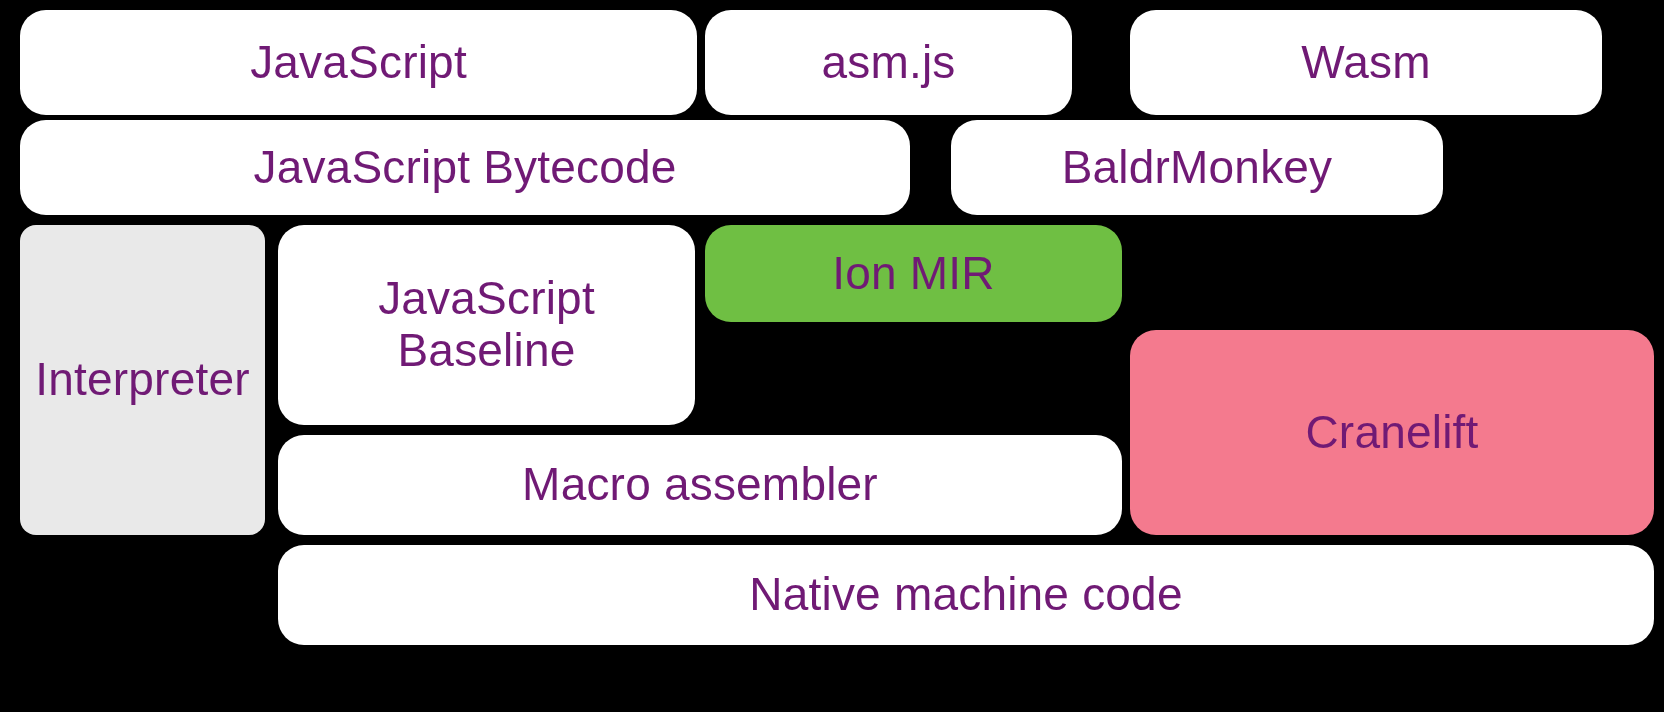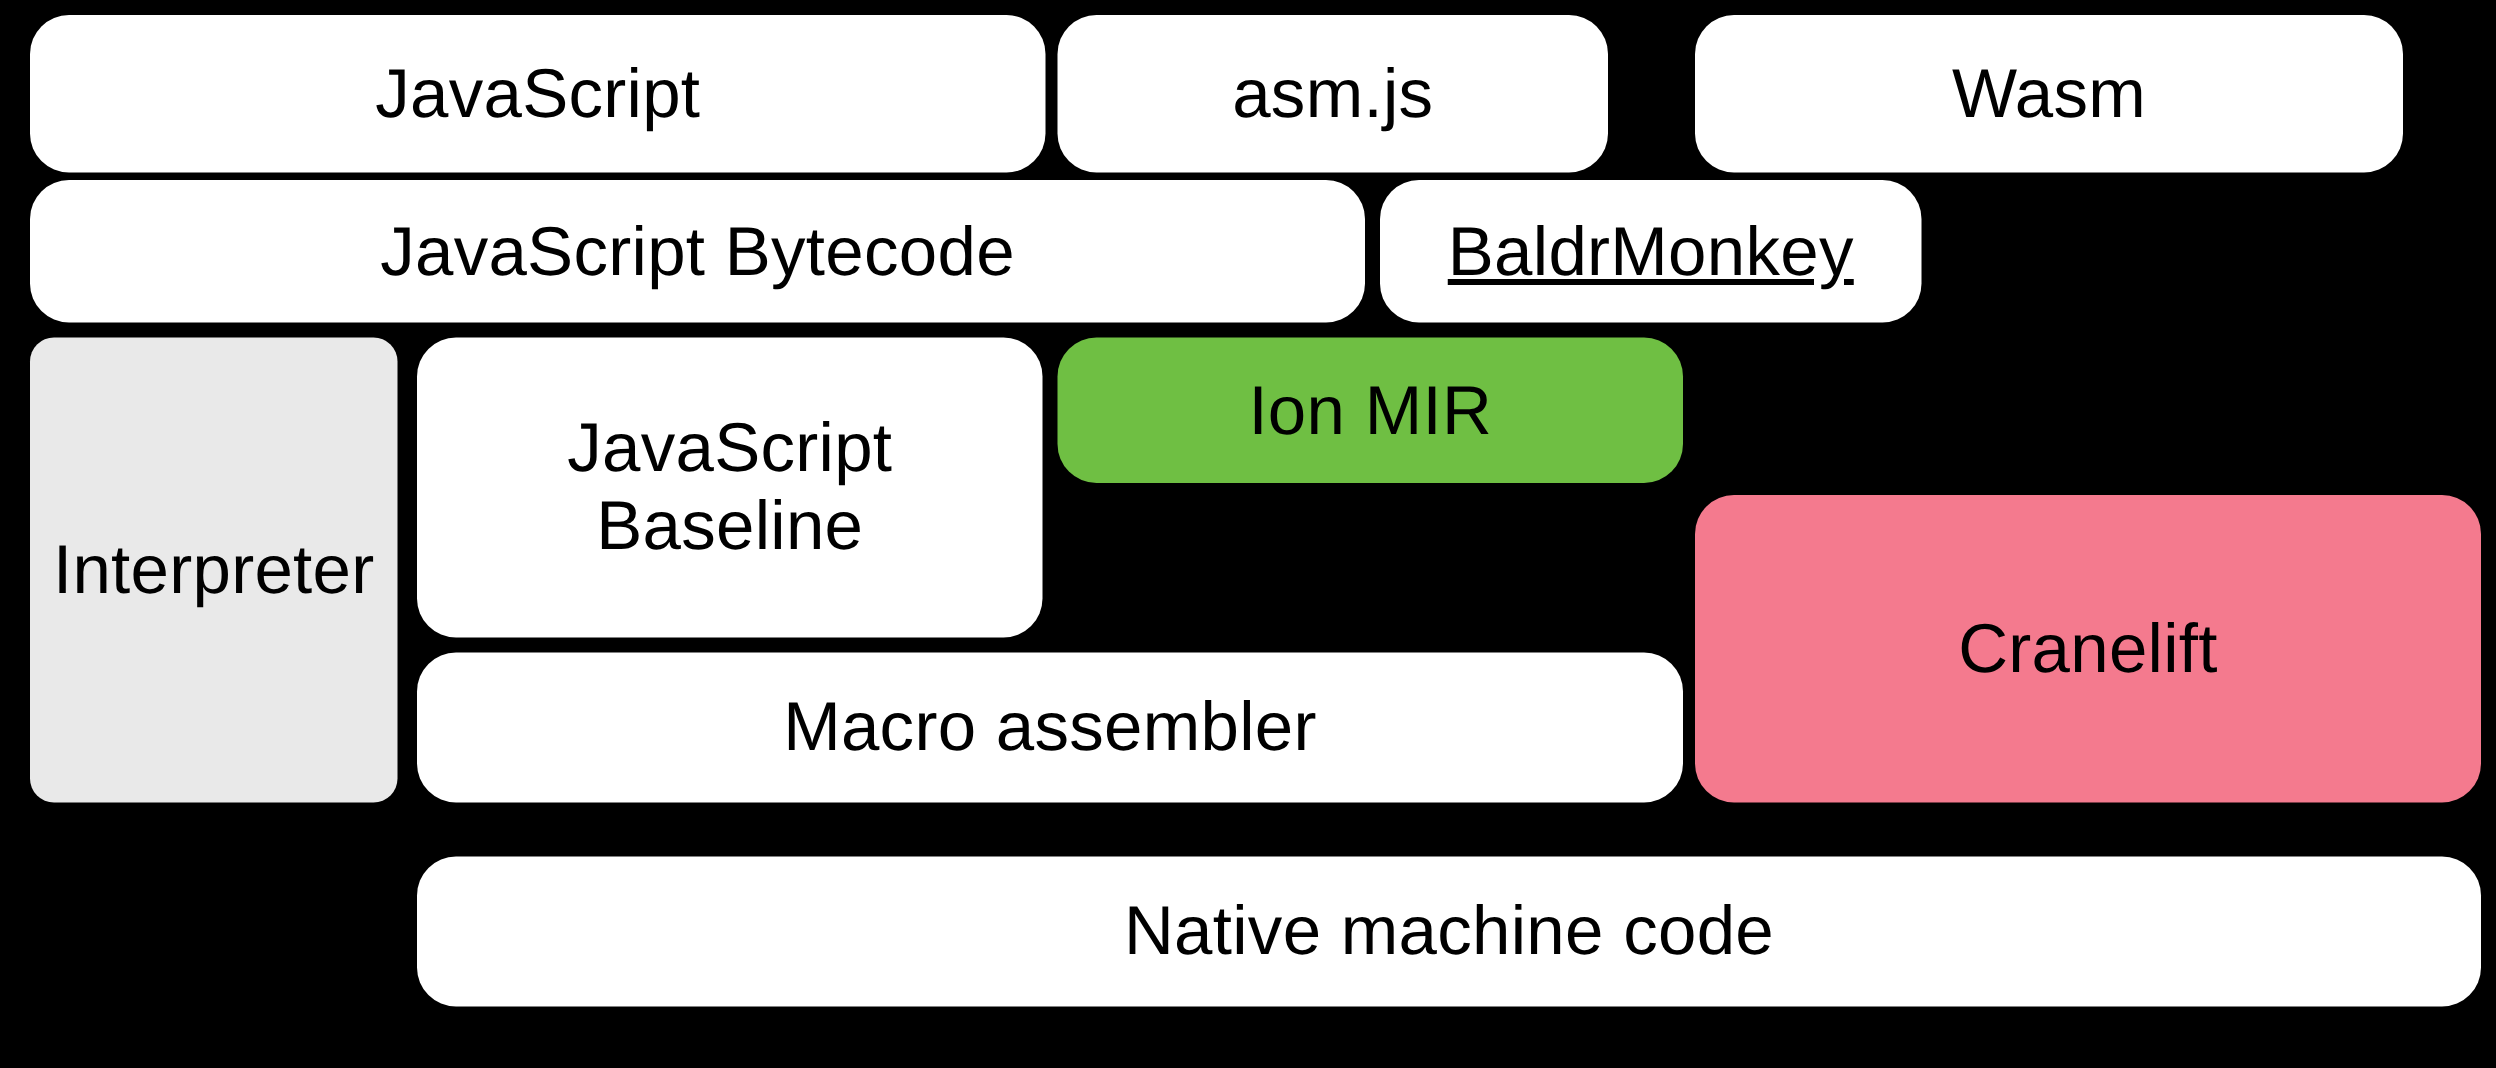--- a/index.html
+++ b/index.html
@@ -19,42 +19,42 @@
     overflow: hidden;
   }
   .box {
     position: absolute;
     box-sizing: border-box;
     border-radius: 26px;
     display: flex;
     align-items: center;
     justify-content: center;
     text-align: center;
-    color: #000000;
+    color: #701a75;
     font-size: 46px;
     line-height: 1.12;
     font-weight: 400;
     letter-spacing: 0.2px;
     padding: 4px 10px;
     white-space: pre-line;
   }
   .fill-white  { background: #ffffff; }
   .fill-gray   { background: #e9e9e9; }
   .fill-green  { background: #6fbf43; }
   .fill-pink   { background: #f47a8e; }
 </style>
 </head>
 <body>
 
 <div id="diagram" style="background: rgb(0, 0, 0);">
     <div class="box fill-white" style="left: 20px; top: 10px; width: 677px; height: 105px;">JavaScript</div>
     <div class="box fill-white" style="left: 705px; top: 10px; width: 367px; height: 105px;">asm.js</div>
     <div class="box fill-white" style="left: 1130px; top: 10px; width: 472px; height: 105px;">Wasm</div>
     <div class="box fill-white" style="left: 20px; top: 120px; width: 890px; height: 95px;">JavaScript Bytecode</div>
-    <div class="box fill-white" style="left: 920px; top: 120px; width: 361px; height: 95px; text-decoration: underline;">BaldrMonkey</div>
+    <div class="box fill-white" style="left: 951px; top: 120px; width: 492px; height: 95px;">BaldrMonkey</div>
     <div class="box fill-gray" style="left: 20px; top: 225px; width: 245px; height: 310px; border-radius: 16px;">Interpreter</div>
     <div class="box fill-white" style="left: 278px; top: 225px; width: 417px; height: 200px;">JavaScript
 Baseline</div>
     <div class="box fill-green" style="left: 705px; top: 225px; width: 417px; height: 97px;">Ion MIR</div>
     <div class="box fill-pink" style="left: 1130px; top: 330px; width: 524px; height: 205px;">Cranelift</div>
     <div class="box fill-white" style="left: 278px; top: 435px; width: 844px; height: 100px;">Macro assembler</div>
-    <div class="box fill-white" style="left: 278px; top: 545px; width: 1376px; height: 100px; margin-top: 26px;">Native machine code</div>
+    <div class="box fill-white" style="left: 278px; top: 545px; width: 1376px; height: 100px;">Native machine code</div>
   </div>
 
 </body></html>

